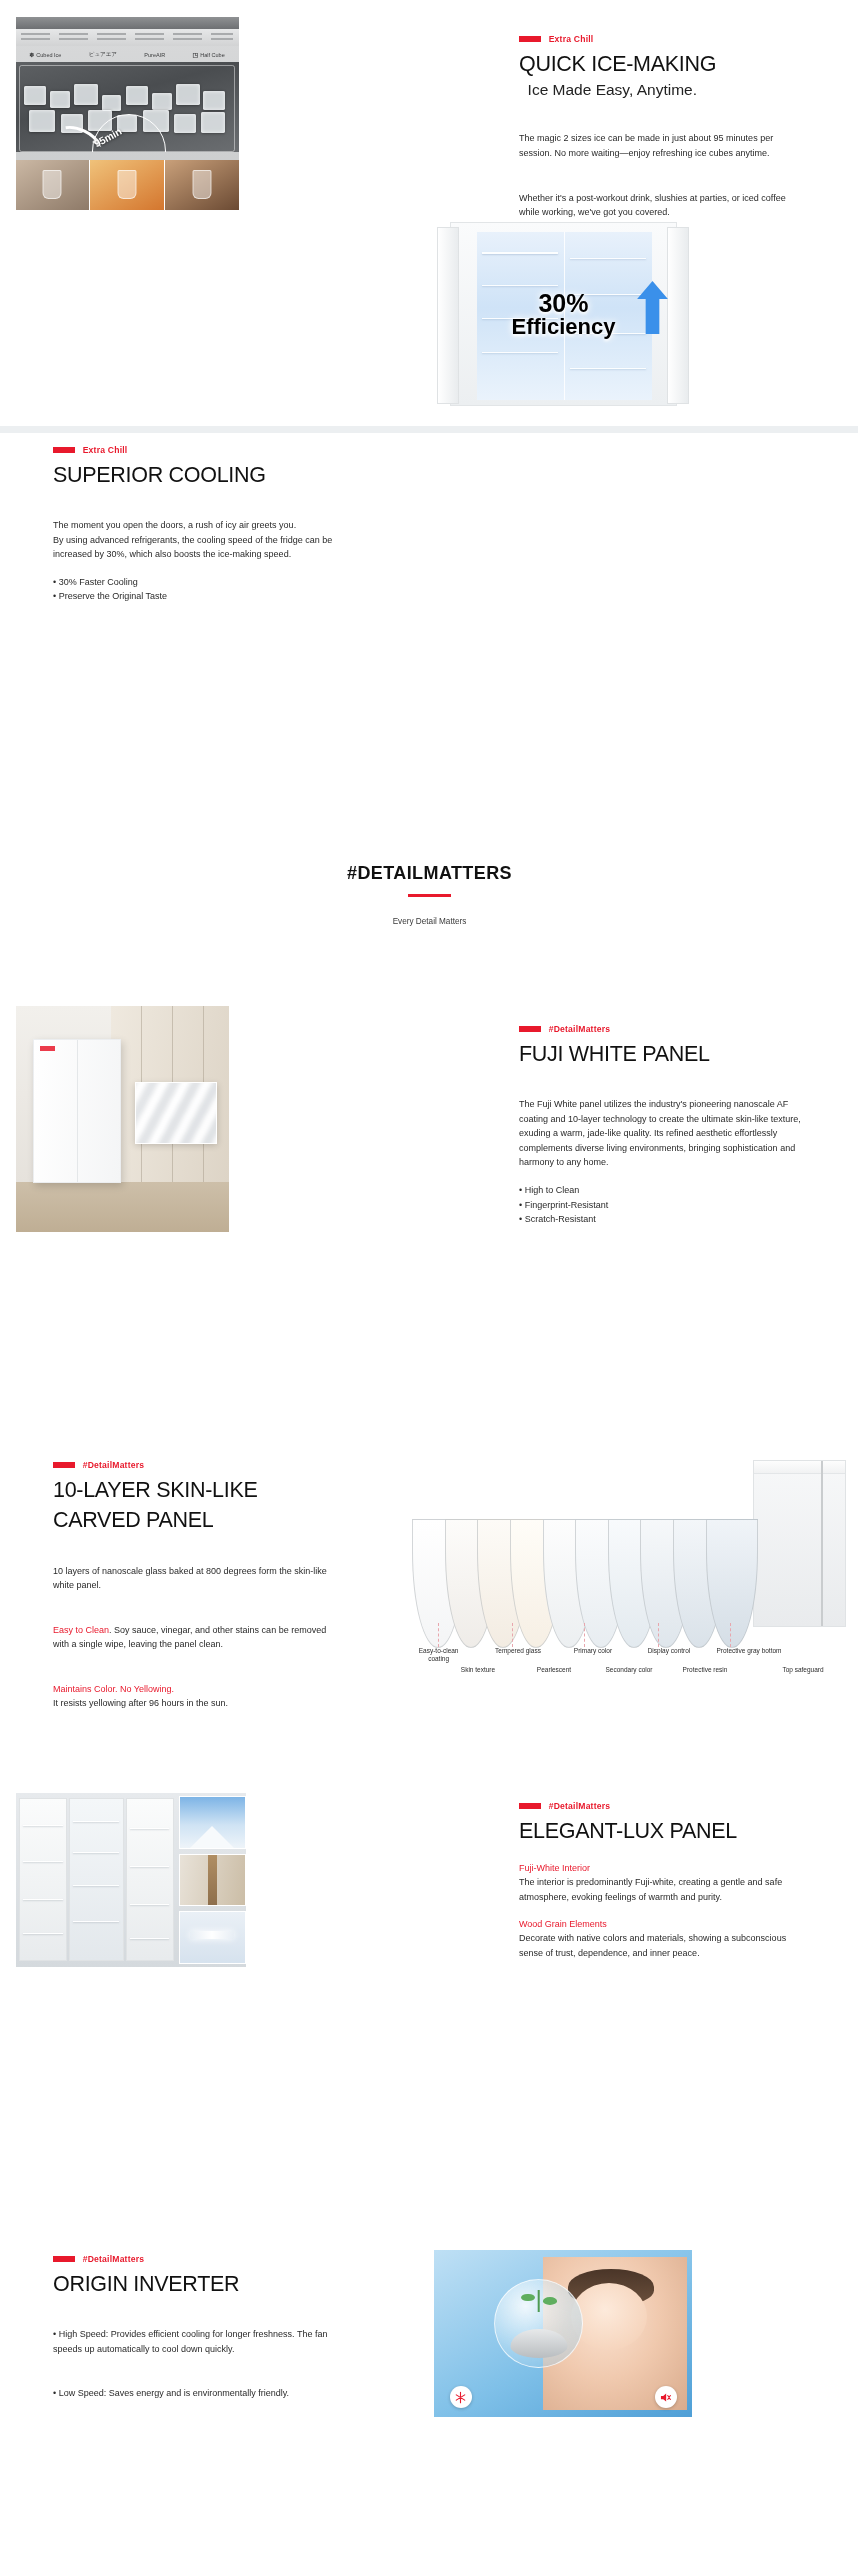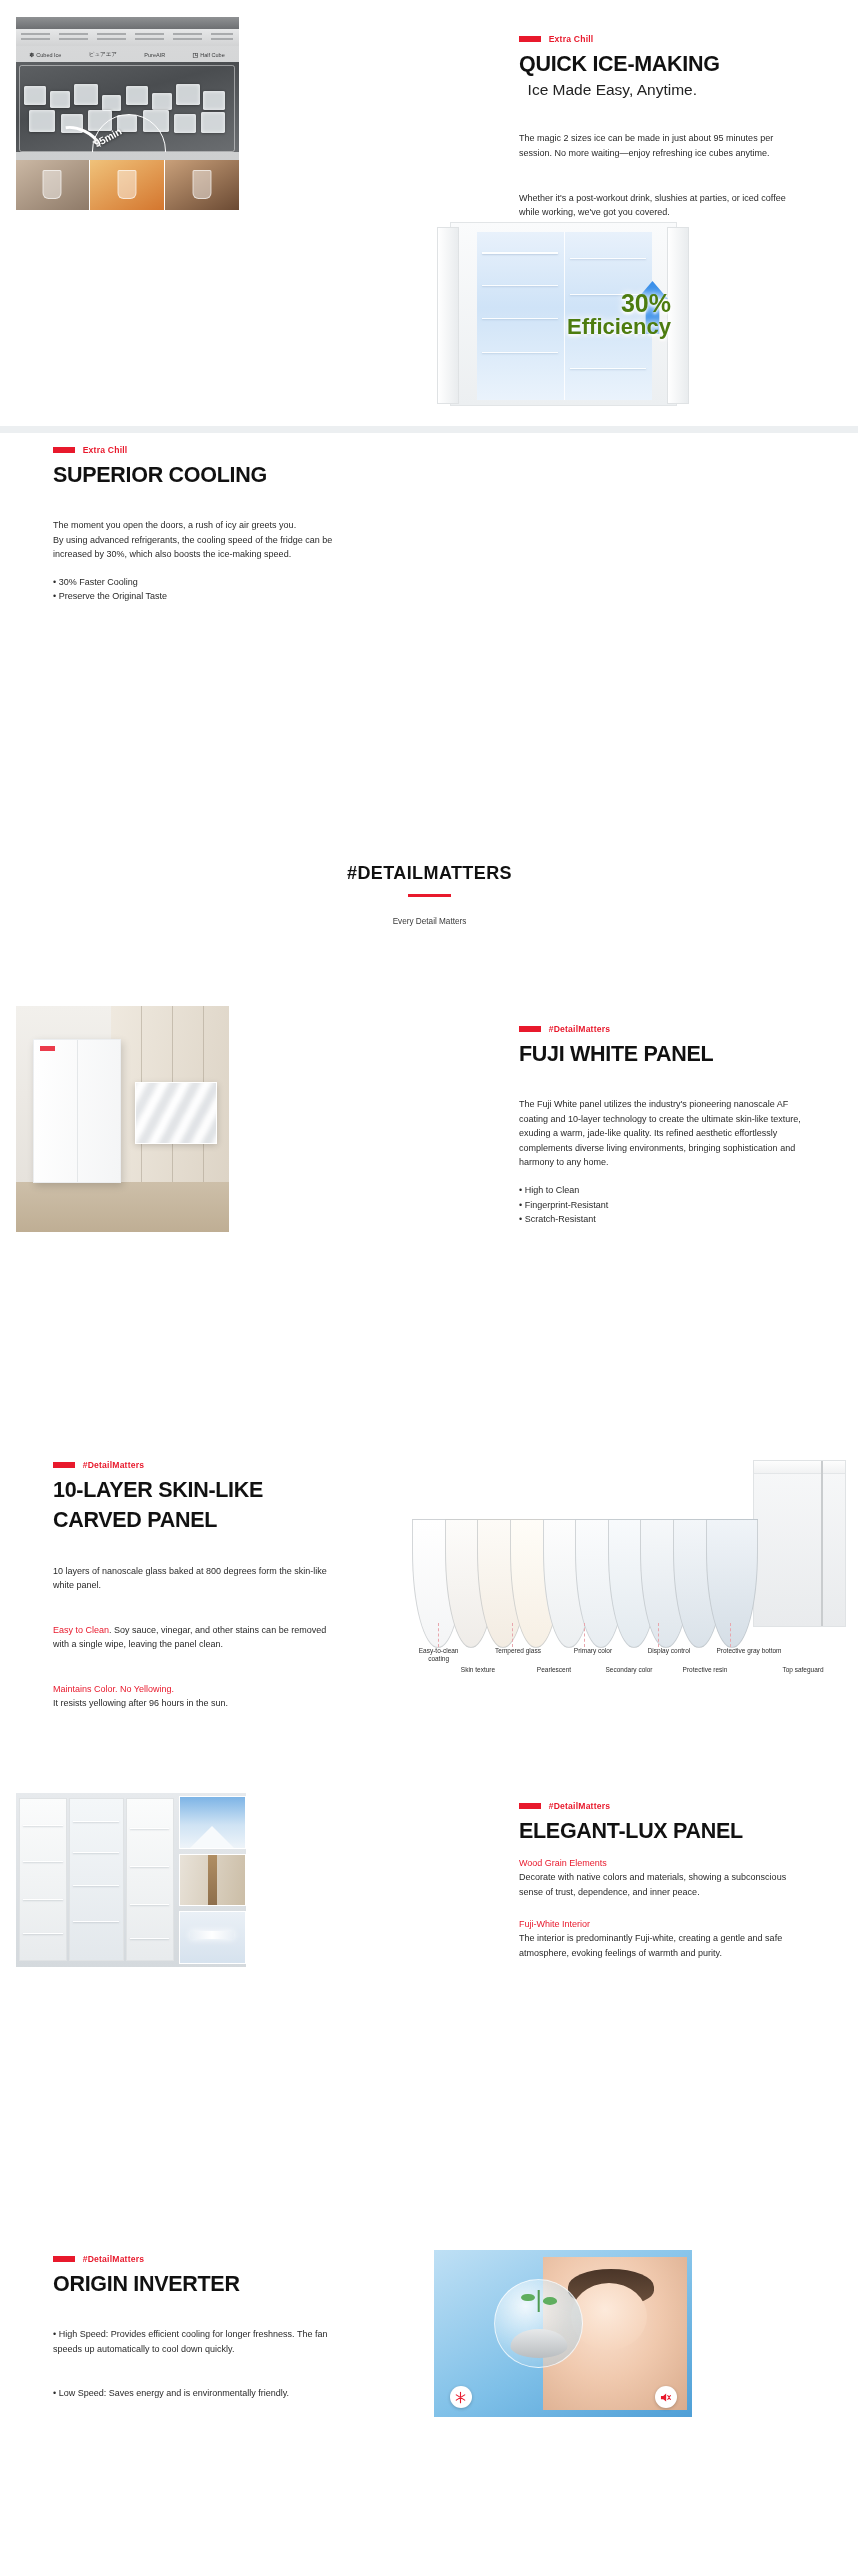--- a/index.html
+++ b/index.html
@@ -7,21 +7,21 @@
     width:859px; height:2576px; background:#ffffff;
     font-family:"Liberation Sans", sans-serif; color:#1a1a1a;
     position:relative; overflow:hidden;
   }
   .sec { position:absolute; }
 
   
   .eyebrow { display:flex; align-items:center; gap:7.7px; margin-bottom:7.7px; }
   .eyebrow .bar { width:22px; height:6.9px; background:#e8192c; display:block; }
   .eyebrow .tag { color:#e8192c; font-size:8.6px; font-weight:bold; letter-spacing:0.2px; }
-  h2.title { font-size:21.5px; font-weight:bold; letter-spacing:-0.3px; line-height:1.18; color:#111; }
+  h2.title { font-size:21.5px; font-weight:normal; letter-spacing:-0.3px; line-height:1.18; color:#111; }
   .subtitle { font-size:15.5px; font-weight:400; color:#222; line-height:1.35; margin-top:3.4px; }
   p.body { font-size:9px; line-height:1.62; color:#2a2a2a; margin-top:30px; }
   p.body.tight { margin-top:9.4px; }
   ul.bullets { list-style:none; margin-top:13px; }
   ul.bullets li { font-size:9px; line-height:1.62; color:#2a2a2a; }
   .red { color:#e8192c; }
   .redhead { color:#e8192c; font-size:9px; line-height:1.6; }
 
   
   .icePhoto { left:15.5px; top:17px; width:223px; height:193px;
@@ -64,22 +64,22 @@
     background:linear-gradient(#fafbfc,#eceff1); border:0.9px solid #e2e5e7; }
   .fridgeDoorL, .fridgeDoorR { position:absolute; top:3.4px; width:22px; height:177px;
     background:linear-gradient(90deg,#ffffff,#e9ecee); border:0.9px solid #dfe2e4; }
   .fridgeDoorL { left:-13.7px; } .fridgeDoorR { right:-13.7px; }
   .cavity { position:absolute; left:26px; top:8.6px; width:175px; height:168px;
     background:linear-gradient(180deg,#e8f1fb 0%,#cfe3f7 45%,#eaf3fc 100%); display:flex; }
   .cavHalf { flex:1; position:relative; border-right:0.9px solid rgba(255,255,255,.85); }
   .cavHalf:last-child { border-right:none; }
   .shelf { position:absolute; left:5.2px; right:5.2px; height:1.3px; background:rgba(255,255,255,.9);
     box-shadow:0 0.9px 1.7px rgba(120,150,180,.35); }
-  .effOverlay { position:absolute; left:22px; top:74px; width:215px; text-align:right;
-    font-size:25px; font-weight:bold; color:#4d7c0f; line-height:1.0;
+  .effOverlay { position:absolute; left:22px; top:74px; width:215px; text-align:center;
+    font-size:25px; font-weight:bold; color:#000000; line-height:1.0;
     text-shadow:0 0 6px #fff, 0 0 9.4px #fff, 0 1.7px 2.6px rgba(255,255,255,.9); }
   .effOverlay .l2 { font-size:22px; }
   .effArrow { position:absolute; right:24px; top:64px; width:31px; height:53px; }
 
   
   .band { left:0; top:426px; width:859px; height:6.9px; background:#eceff1; }
 
   
   .dmWrap { left:0; top:863px; width:859px; text-align:center; }
   .dmTitle { font-size:18px; font-weight:bold; letter-spacing:0.4px; color:#111; }
@@ -399,27 +399,27 @@
       </div>
   </div>
 </div>
 
 <div class="sec" style="left:519px; top:1801px; width:283px;">
   <div class="eyebrow">
     <span class="bar"></span>
     <span class="tag">#DetailMatters</span>
   </div>
   <h2 class="title">ELEGANT-LUX PANEL</h2>
+  <div style="margin-top:17px">
+    <div class="redhead">Fuji-White Interior</div>
+    <p class="body" style="margin-top:0">The interior is predominantly Fuji-white, creating a gentle and safe atmosphere, evoking feelings of warmth and purity.</p>
+  </div>
   <div style="margin-top:12px">
     <div class="redhead">Wood Grain Elements</div>
     <p class="body" style="margin-top:0">Decorate with native colors and materials, showing a subconscious sense of trust, dependence, and inner peace.</p>
-  </div>
-  <div style="margin-top:17px">
-    <div class="redhead">Fuji-White Interior</div>
-    <p class="body" style="margin-top:0">The interior is predominantly Fuji-white, creating a gentle and safe atmosphere, evoking feelings of warmth and purity.</p>
   </div>
 </div>
 
 <div class="sec" style="left:53px; top:2254px; width:275px;">
   <div class="eyebrow">
     <span class="bar"></span>
     <span class="tag">#DetailMatters</span>
   </div>
   <h2 class="title">ORIGIN INVERTER</h2>
   <p class="body">• High Speed: Provides efficient cooling for longer freshness. The fan speeds up automatically to cool down quickly.</p>

